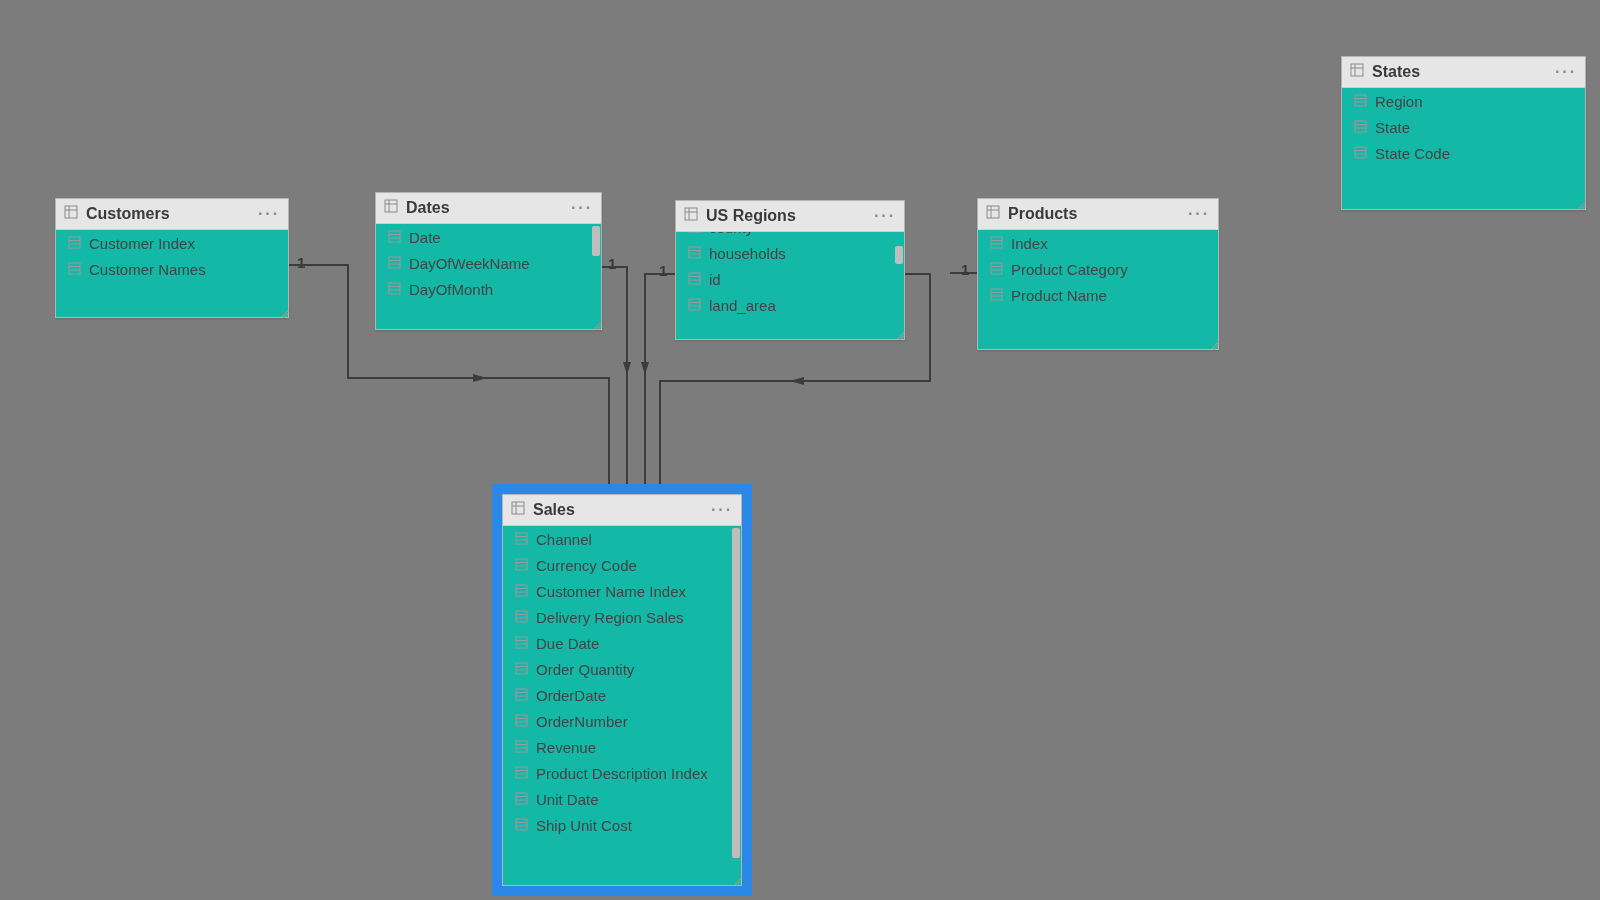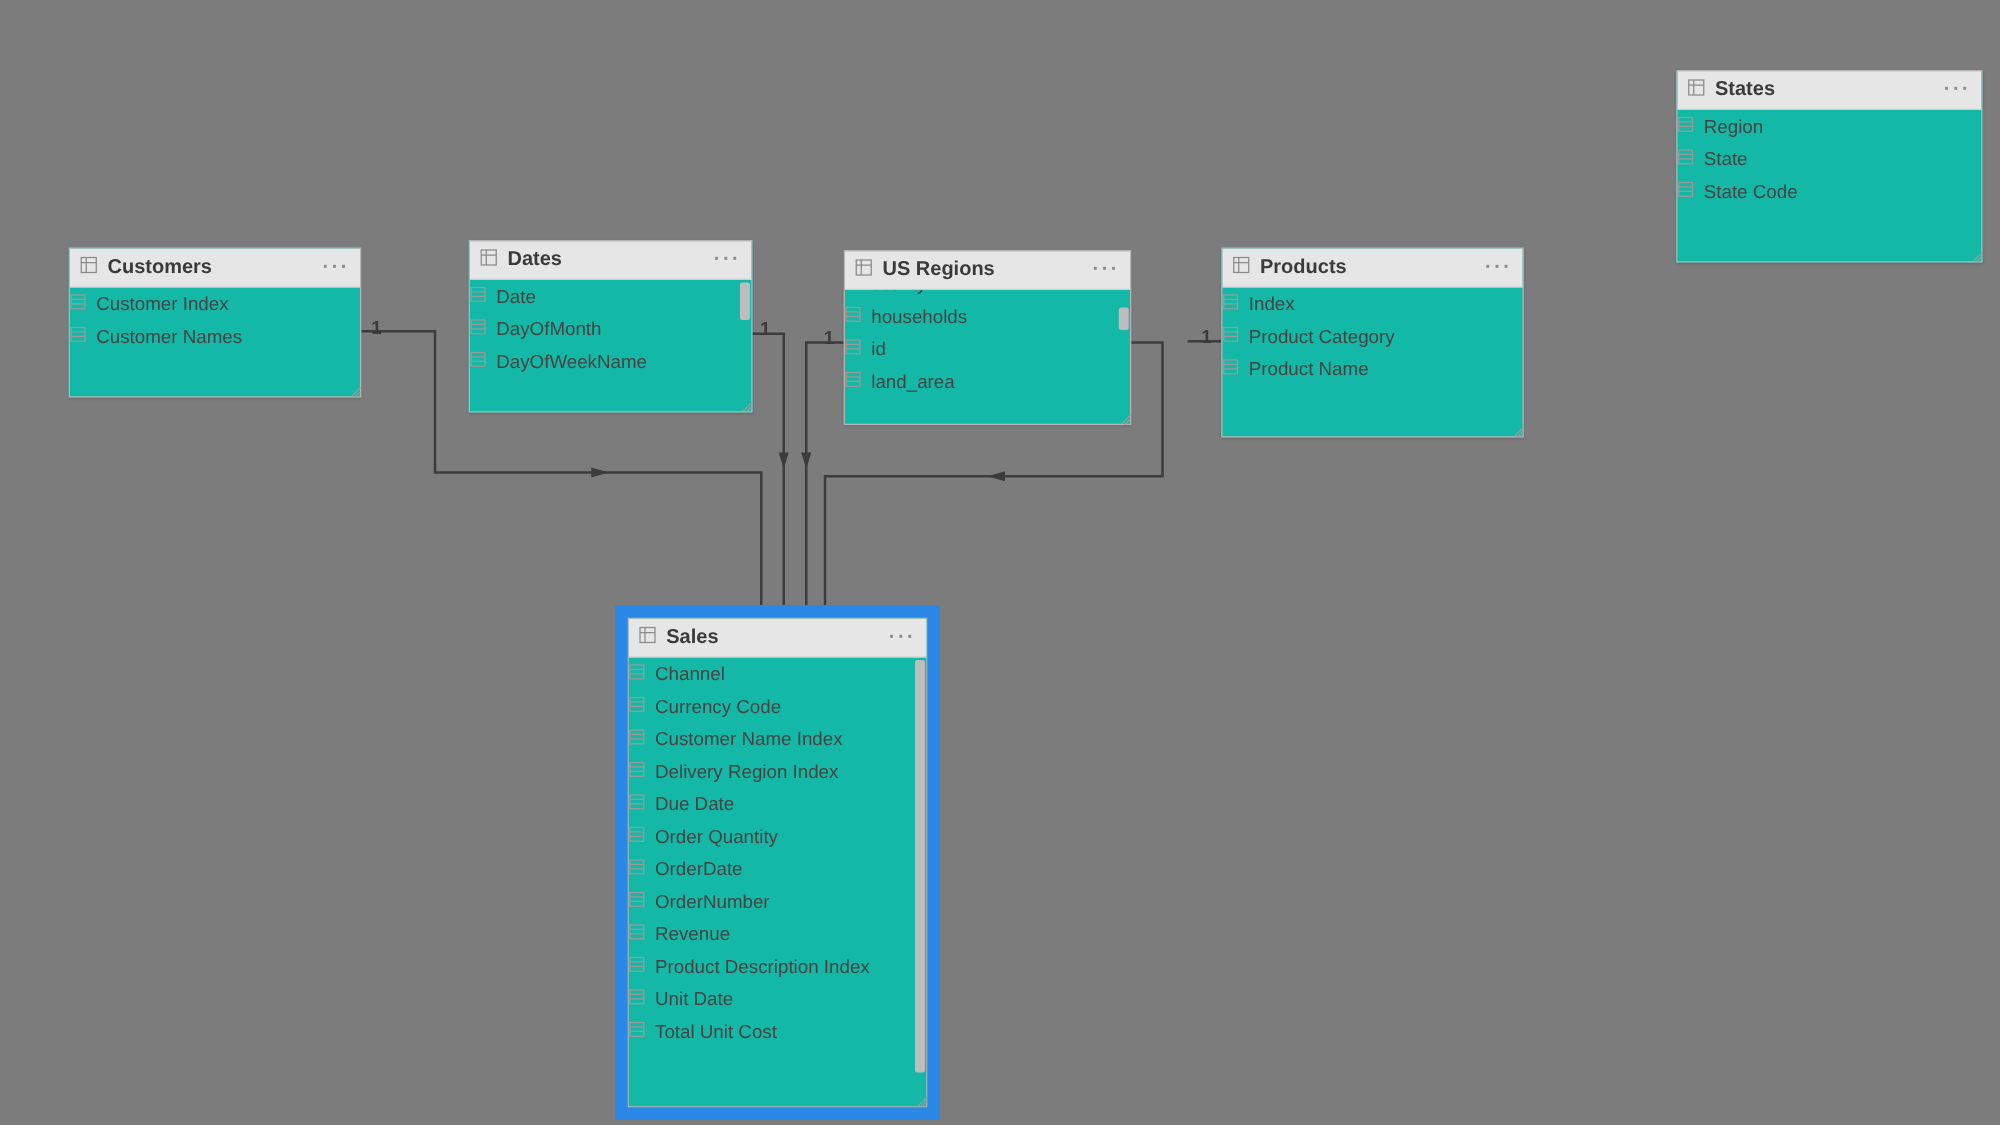--- a/index.html
+++ b/index.html
@@ -3,21 +3,21 @@
 <meta charset="utf-8">
 <style>
   html,body{margin:0;padding:0;width:1600px;height:900px;background:#7c7c7c;font-family:"Segoe UI",Arial,sans-serif;overflow:hidden;position:relative}
   svg.rel{position:absolute;left:0;top:0;width:1600px;height:900px;pointer-events:none}
   .tbl{position:absolute;background:#14b8a6;border:1px solid #b5b5b5;box-shadow:0 1px 2px rgba(0,0,0,.15)}
   .tbl.highlight{outline:10px solid #2c88e6;outline-offset:0}
   .th{background:#e6e6e6;border-bottom:1px solid #cfcfcf;display:flex;align-items:center;height:30px;padding:0 8px;color:#3a3a3a;font-size:16px;font-weight:600}
   .th .icon-table{margin-right:8px;color:#8a8a8a}
   .th .dots{margin-left:auto;color:#8a8a8a;letter-spacing:2px;font-weight:700;cursor:pointer}
   .body{overflow:hidden;position:relative}
-  .row{display:flex;align-items:center;height:26px;padding:0 0;color:#444;font-size:15px;white-space:nowrap}
+  .row{display:flex;align-items:center;height:26px;padding:0 12px;color:#444;font-size:15px;white-space:nowrap}
   .row .icon-field{margin-right:8px;color:#9a9a9a}
   .scroll{position:absolute;right:1px;top:2px;width:8px;background:#bdbdbd;border-radius:2px}
   .resize{position:absolute;right:0;bottom:0;width:10px;height:10px}
   .resize:before,.resize:after{content:"";position:absolute;background:#9a9a9a;height:1px;transform:rotate(-45deg)}
   .resize:before{width:10px;right:-2px;bottom:3px}
   .resize:after{width:6px;right:-1px;bottom:1px}
   .card-label{position:absolute;font-size:15px;color:#3a3a3a;font-weight:600}
   svg.ti{width:14px;height:14px;flex:0 0 14px}
   svg.fi{width:13px;height:13px;flex:0 0 13px}
 </style>
@@ -100,29 +100,29 @@
             <line x1="1" y1="8" x2="12" y2="8" stroke="currentColor"></line>
           </svg></span>
         <span>Date</span>
       </div>
     <div class="row">
         <span class="icon-field"><svg class="fi" viewBox="0 0 13 13">
             <rect x="1" y="1" width="11" height="11" fill="none" stroke="currentColor"></rect>
             <line x1="1" y1="4.5" x2="12" y2="4.5" stroke="currentColor"></line>
             <line x1="1" y1="8" x2="12" y2="8" stroke="currentColor"></line>
           </svg></span>
+        <span>DayOfWeekName</span>
+      </div>
+    <div class="row">
+        <span class="icon-field"><svg class="fi" viewBox="0 0 13 13">
+            <rect x="1" y="1" width="11" height="11" fill="none" stroke="currentColor"></rect>
+            <line x1="1" y1="4.5" x2="12" y2="4.5" stroke="currentColor"></line>
+            <line x1="1" y1="8" x2="12" y2="8" stroke="currentColor"></line>
+          </svg></span>
         <span>DayOfMonth</span>
-      </div>
-    <div class="row">
-        <span class="icon-field"><svg class="fi" viewBox="0 0 13 13">
-            <rect x="1" y="1" width="11" height="11" fill="none" stroke="currentColor"></rect>
-            <line x1="1" y1="4.5" x2="12" y2="4.5" stroke="currentColor"></line>
-            <line x1="1" y1="8" x2="12" y2="8" stroke="currentColor"></line>
-          </svg></span>
-        <span>DayOfWeekName</span>
       </div>
     <div class="scroll" style="height:30px"></div>
   </div>
   <div class="resize"></div>
 </div>
 
 <div class="tbl" style="left:675px;top:200px;width:228px;height:138px">
   <div class="th">
     <span class="icon-table"><svg class="ti" viewBox="0 0 14 14">
           <rect x="1" y="1" width="12" height="12" fill="none" stroke="currentColor"></rect>
@@ -284,21 +284,21 @@
             <line x1="1" y1="8" x2="12" y2="8" stroke="currentColor"></line>
           </svg></span>
         <span>Customer Name Index</span>
       </div>
     <div class="row">
         <span class="icon-field"><svg class="fi" viewBox="0 0 13 13">
             <rect x="1" y="1" width="11" height="11" fill="none" stroke="currentColor"></rect>
             <line x1="1" y1="4.5" x2="12" y2="4.5" stroke="currentColor"></line>
             <line x1="1" y1="8" x2="12" y2="8" stroke="currentColor"></line>
           </svg></span>
-        <span>Delivery Region Index</span>
+        <span>Delivery Region Sales</span>
       </div>
     <div class="row">
         <span class="icon-field"><svg class="fi" viewBox="0 0 13 13">
             <rect x="1" y="1" width="11" height="11" fill="none" stroke="currentColor"></rect>
             <line x1="1" y1="4.5" x2="12" y2="4.5" stroke="currentColor"></line>
             <line x1="1" y1="8" x2="12" y2="8" stroke="currentColor"></line>
           </svg></span>
         <span>Due Date</span>
       </div>
     <div class="row">
@@ -348,18 +348,18 @@
             <line x1="1" y1="8" x2="12" y2="8" stroke="currentColor"></line>
           </svg></span>
         <span>Unit Date</span>
       </div>
     <div class="row">
         <span class="icon-field"><svg class="fi" viewBox="0 0 13 13">
             <rect x="1" y="1" width="11" height="11" fill="none" stroke="currentColor"></rect>
             <line x1="1" y1="4.5" x2="12" y2="4.5" stroke="currentColor"></line>
             <line x1="1" y1="8" x2="12" y2="8" stroke="currentColor"></line>
           </svg></span>
-        <span>Total Unit Cost</span>
+        <span>Ship Unit Cost</span>
       </div>
     <div class="scroll" style="height:330px"></div>
   </div>
   <div class="resize"></div>
 </div>
 
 </body></html>

